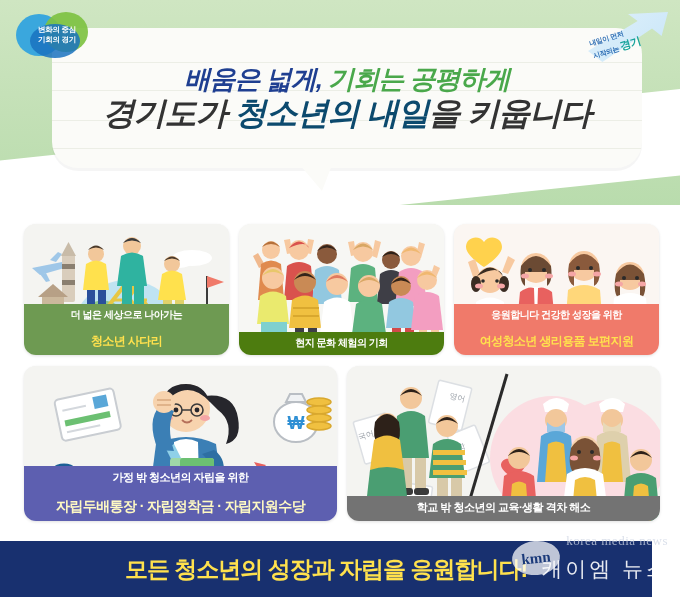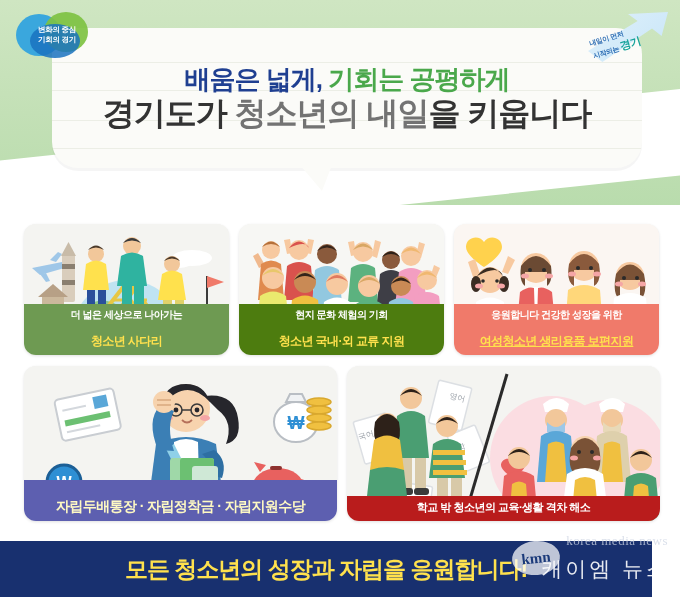--- a/index.html
+++ b/index.html
@@ -24,29 +24,29 @@
     background:#fbfbf8;border-radius:26px;
     box-shadow:0 3px 0 rgba(0,0,0,.04);}
   .bubble-lines{position:absolute;inset:0;border-radius:26px;overflow:hidden;}
   .bubble-lines i{position:absolute;left:0;width:100%;height:1px;background:#eceee6;display:block;}
   .bubble-tail{position:absolute;left:300px;top:165px;width:0;height:0;
     border-left:22px solid transparent;border-right:10px solid transparent;
     border-top:26px solid #fbfbf8;}
 
   .headline{position:absolute;left:52px;top:28px;width:590px;height:140px;
     display:flex;flex-direction:column;align-items:center;justify-content:center;gap:2px;
-    text-align:left;}
+    text-align:left;font-style:italic;}
   .hl-line{white-space:nowrap;font-weight:bold;letter-spacing:-1px;
     line-height:1.1;}
   .hl1{font-size:26px;}
   .hl2{font-size:32px;}
   .c-navy{color:#1f3f91;}
   .c-green{color:#4aa84b;}
   .c-dark{color:#333333;}
-  .c-teal{color:#737373;}
+  .c-teal{color:#0c4a6e;}
 
   
   .logo-gg{position:absolute;left:14px;top:12px;width:82px;height:46px;}
   .logo-gg .blob{position:absolute;border-radius:50%;}
   .logo-gg .b1{left:2px;top:2px;width:46px;height:42px;background:#3aa7dd;}
   .logo-gg .b2{left:30px;top:0px;width:44px;height:40px;background:#7ec242;opacity:.92;}
   .logo-gg .b3{left:16px;top:12px;width:50px;height:34px;background:#1a72c0;opacity:.85;}
   .logo-gg-text{position:absolute;left:6px;top:13px;width:74px;
     color:#ffffff;font-size:7.5px;font-weight:bold;line-height:1.35;text-align:center;
     letter-spacing:-.3px;}
@@ -333,21 +333,20 @@
             <path d="M176 72 q12 -8 24 0 l4 34 l-32 0z" fill="#f39ec1"></path>
             <rect x="180" y="106" width="8" height="18" fill="#f7c9a0"></rect>
               <rect x="192" y="106" width="8" height="18" fill="#f7c9a0"></rect>
             <rect x="178" y="122" width="12" height="6" rx="3" fill="#e34e4e"></rect>
               <rect x="190" y="122" width="12" height="6" rx="3" fill="#e34e4e"></rect>
           </g>
         </svg>
       </div>
       <div class="card-caption" style="background:#4d7c0f;">
         <span class="cap1">현지 문화 체험의 기회</span>
-        <span class="cap2" style="color:#ffe14d;">청소년 국내·외 교류 지원</span>
       </div>
     </div>
 
     <div class="card">
       <div class="card-art" style="background:#fbf6f2;">
         <svg viewBox="0 0 205 131" width="205" height="131">
           <rect x="0" y="0" width="205" height="131" fill="#fbf6f2"></rect>
 
           <path d="M30 18 c-5 -8 -18 -5 -18 5 c0 9 18 20 18 20 c0 0 18 -11 18 -20 c0 -10 -13 -13 -18 -5z" fill="#ffd24d"></path>
 
@@ -407,21 +406,21 @@
             <path d="M160 74 q16 -10 32 0 l5 57 l-42 0z" fill="#ffffff"></path>
           </g>
 
           <path d="M196 84 c-4 -7 -15 -4 -15 4 c0 8 15 17 15 17 c0 0 15 -9 15 -17 c0 -8 -11 -11 -15 -4z" fill="#ffd24d"></path>
 
           <rect x="0" y="124" width="205" height="7" fill="#f2c0ba"></rect>
         </svg>
       </div>
       <div class="card-caption" style="background:#f07a6a;">
         <span class="cap1">응원합니다 건강한 성장을 위한</span>
-        <span class="cap2" style="color:#ffe14d;text-decoration:underline;">여성청소년 생리용품 보편지원</span>
+        <span class="cap2" style="color:#ffe14d;">여성청소년 생리용품 보편지원</span>
       </div>
     </div>
   </div>
 
   <div class="cards-bot">
 
     <div class="card">
       <div class="card-art" style="background:#f4f4f1;">
         <svg viewBox="0 0 313 155" width="313" height="155">
           <rect x="0" y="0" width="313" height="155" fill="#f4f4f1"></rect>
@@ -498,20 +497,21 @@
               <rect x="156" y="92" width="34" height="34" rx="3" fill="#6cc072"></rect>
               <rect x="168" y="100" width="26" height="40" rx="3" fill="#cfe8d6"></rect>
             </g>
             <circle cx="178" cy="124" r="9" fill="#f7d3ae"></circle>
 
             <rect x="146" y="136" width="34" height="19" fill="#26262c"></rect>
           </g>
         </svg>
       </div>
       <div class="card-caption" style="background:#5d5fb0;">
+        <span class="cap1">가정 밖 청소년의 자립을 위한</span>
         <span class="cap2" style="color:#fef9c3;">자립두배통장 · 자립정착금 · 자립지원수당</span>
       </div>
     </div>
 
     <div class="card">
       <div class="card-art" style="background:#f4f4f1;">
         <svg viewBox="0 0 313 155" width="313" height="155">
           <rect x="0" y="0" width="313" height="155" fill="#f4f4f1"></rect>
 
           <circle cx="205" cy="92" r="62" fill="#fbdde2"></circle>
@@ -605,21 +605,21 @@
             <path d="M283 92 q11 -14 22 0 q-11 -8 -22 0z" fill="#2d2119"></path>
             <path d="M279 112 q15 -10 30 0 l4 43 l-38 0z" fill="#4a9e72"></path>
             <path d="M287 120 q7 -5 14 0 l3 35 l-20 0z" fill="#f0c040"></path>
           </g>
 
           <rect x="186" y="138" width="44" height="17" rx="2" fill="#5f6368"></rect>
           <rect x="252" y="138" width="44" height="17" rx="2" fill="#5f6368"></rect>
           <ellipse cx="240" cy="152" rx="28" ry="9" fill="#ffffff"></ellipse>
         </svg>
       </div>
-      <div class="card-caption" style="background:#b91c1c;">
+      <div class="card-caption" style="background:#737373;">
         <span class="cap1">학교 밖 청소년의 교육·생활 격차 해소</span>
       </div>
     </div>
   </div>
 
   <div class="footer">
     <span class="footer-text">모든 청소년의 성장과 자립을 응원합니다!</span>
   </div>
 
   <div class="watermark">

